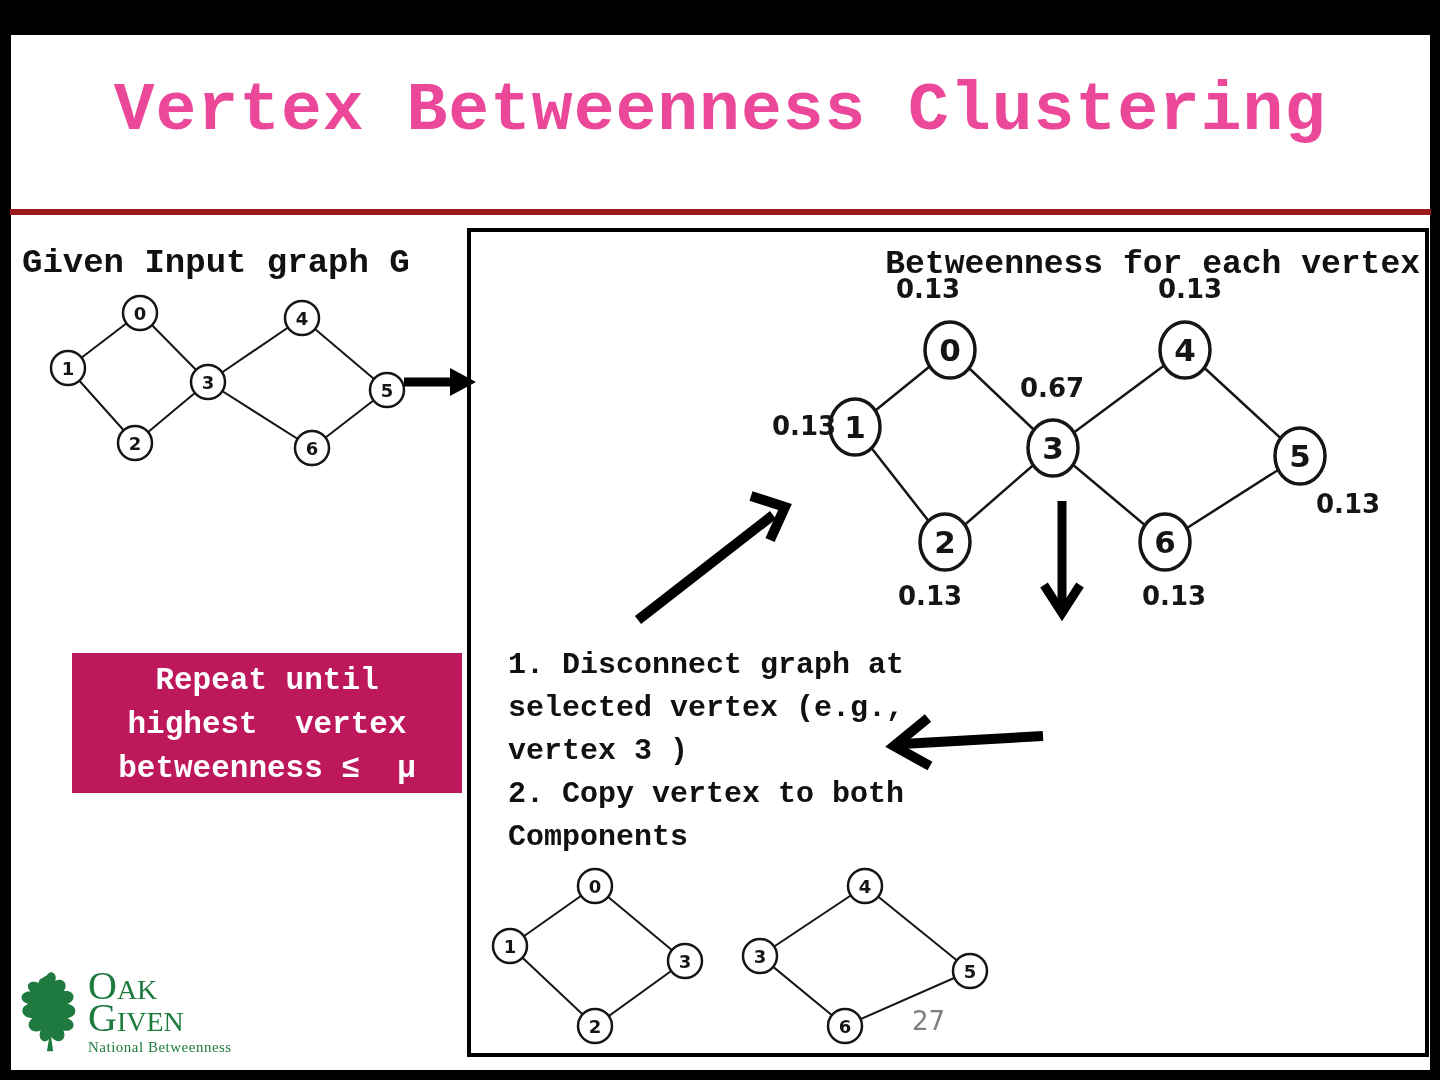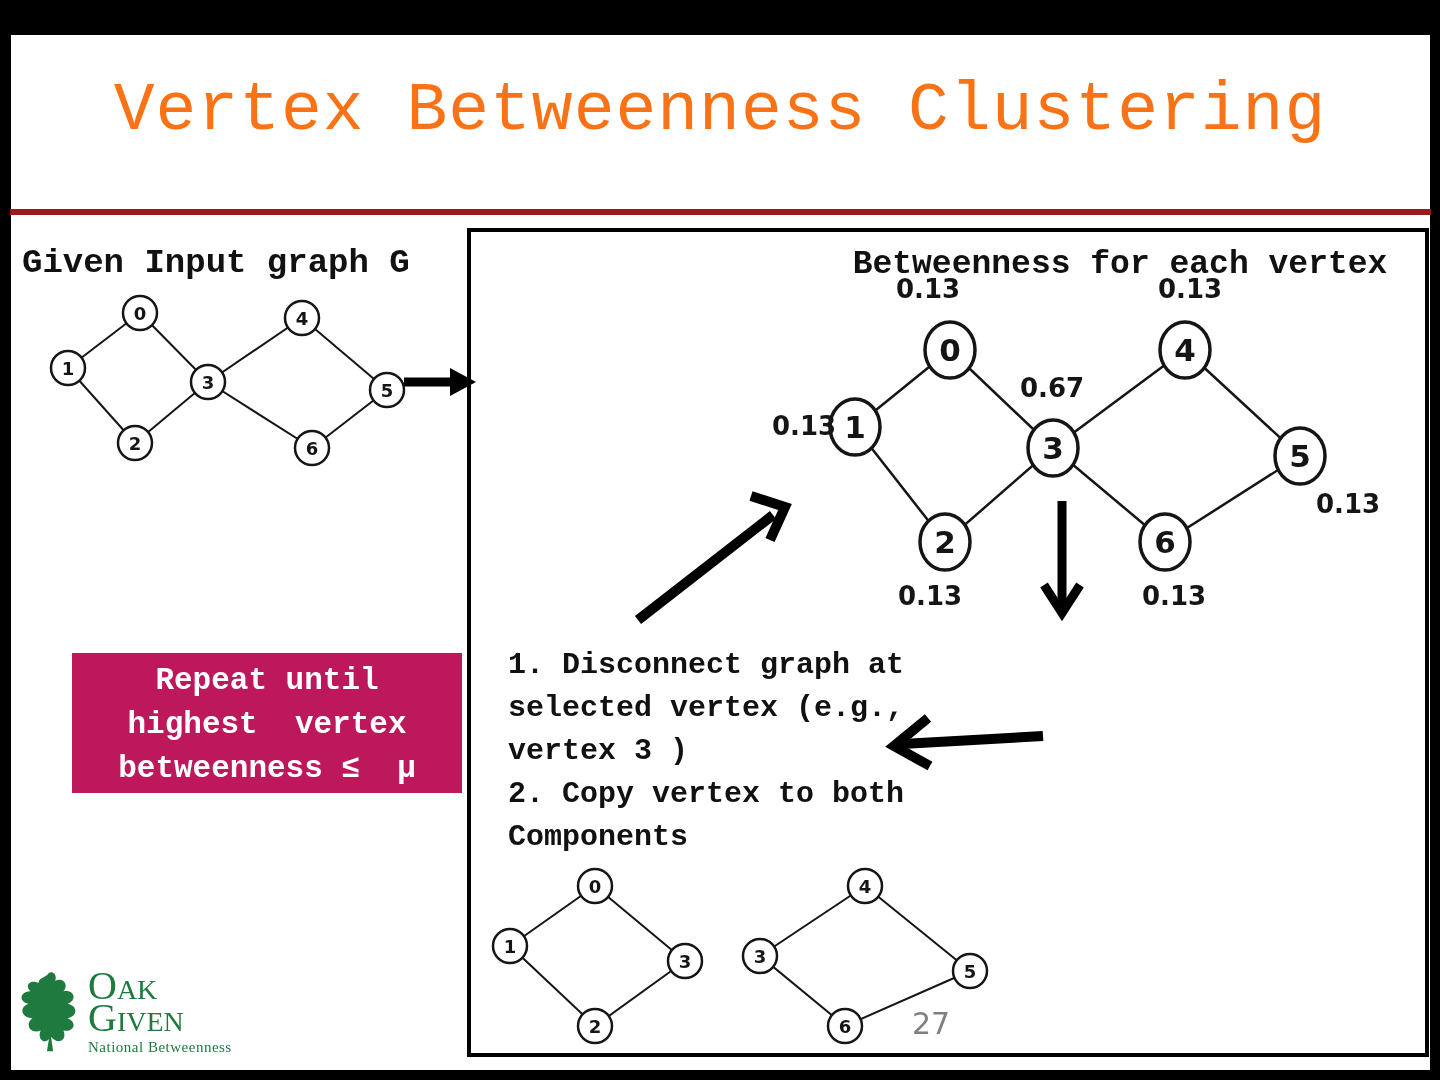--- a/index.html
+++ b/index.html
@@ -8,39 +8,39 @@
     position:relative; width:1440px; height:1080px;
     background:#000; overflow:hidden;
     font-family:"Liberation Mono","DejaVu Sans Mono",monospace;
     color:#111;
   }
   .inner-bg { position:absolute; left:11px; top:35px; right:10px; bottom:10px; background:#ffffff; }
   .abs { position:absolute; }
 
   .title {
     left:0; right:0; top:72px; text-align:center;
-    font-size:68px; letter-spacing:1px; color:#f97316; font-weight:normal;
+    font-size:68px; letter-spacing:1px; color:#ec4899; font-weight:bold;
   }
   .divider { left:10px; top:209px; width:1421px; height:6px; background:#9a1b1e; }
 
   .given-label { left:22px; top:244px; font-size:34px; font-weight:bold; white-space:pre;text-align:right; }
-  .betweenness-header { left:820px; top:246px; width:600px; text-align:center; font-size:33px; font-weight:bold; white-space:pre; }
+  .betweenness-header { left:820px; top:246px; width:600px; text-align:right; font-size:33px; font-weight:bold; white-space:pre; }
 
   .big-box { left:467px; top:228px; width:962px; height:829px; border:4px solid #000; background:transparent; }
 
   .select-text  { left:1056px; top:664px; font-size:30px; font-weight:bold; line-height:43px; white-space:pre; }
   .disconnect-text { left:492px; top:644px; font-size:30px; font-weight:bold; line-height:43px; white-space:pre;margin-left:16px; }
 
   .repeat-box {
     left:72px; top:653px; width:390px; height:140px; background:#be185d; color:#fff;
     text-align:center; font-size:31px; font-weight:bold; line-height:44px;
     padding-top:6px; white-space:pre;
   }
 
-  .page-num { left:912px; top:1006px; font-size:30px; font-family:"DejaVu Sans",sans-serif; }
+  .page-num { left:912px; top:1006px; font-size:26px; font-family:"DejaVu Sans",sans-serif; }
 
   svg.arrow line, svg.arrow polyline { stroke:#000; }
   svg.arrow polygon { fill:#000; }
   svg.arrow polyline { fill:none; }
 
   .logo { left:18px; top:964px; display:flex; gap:8px; align-items:flex-end; }
   .logo-text { margin-top:6px; font-family:"Liberation Serif","DejaVu Serif",serif; }
   .logo-name { font-variant:small-caps; font-size:40px; line-height:32px; font-weight:normal; }
   .logo-sub { font-size:15px; margin-top:5px; letter-spacing:0.5px; }
 </style>

